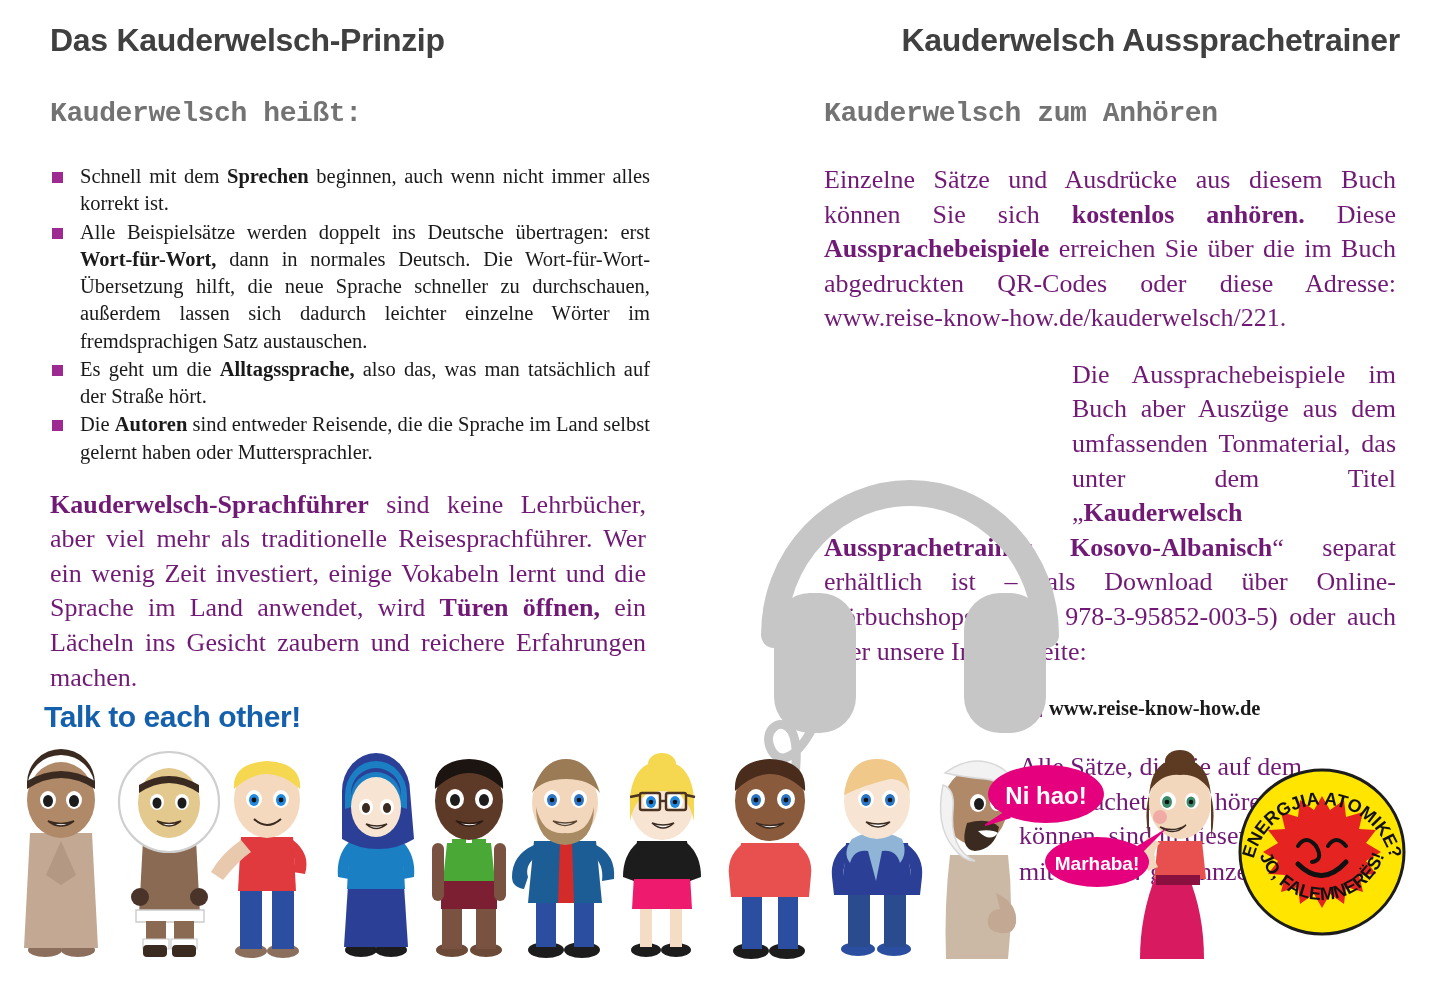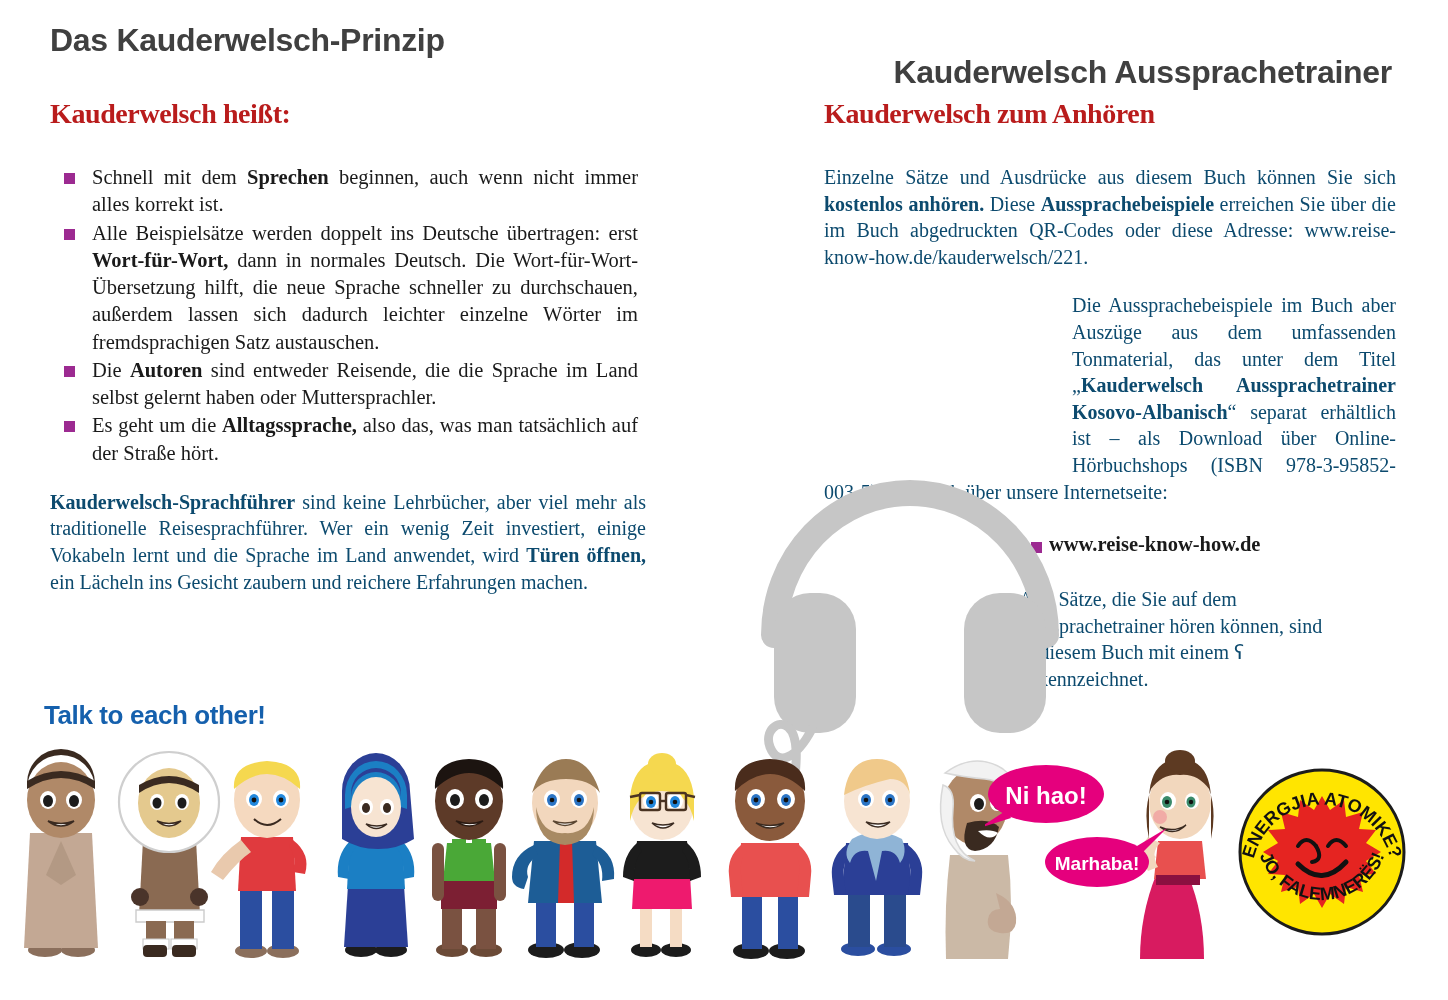--- a/index.html
+++ b/index.html
@@ -16,64 +16,64 @@
   .runhead {
     position:absolute; top:22px;
     font-family:"Liberation Sans", sans-serif;
     font-weight:bold;
     font-size:32px;
     color:#404040;
     letter-spacing:-0.3px;
     white-space:nowrap;
   }
   .runhead.left  { left:50px; }
-  .runhead.right { right:56px;margin-top:32px; }
+  .runhead.right { right:48px; }
 
   
   .col {
     position:absolute;
     top:98px;
   }
   .col-left  { left:50px;  width:600px; }
   .col-right { left:824px; width:576px; }
 
   h2.sect {
-    font-family:Liberation Serif, serif;
+    font-family:Liberation Mono, monospace;
     font-weight:bold;
     font-size:28px;
-    color:#b91c1c;
+    color:#737373;
     margin:0 0 34px 0;
     letter-spacing:-0.4px;
     white-space:nowrap;
   }
 
-  ul.bullets { list-style:none; margin:12px; padding:0; }
+  ul.bullets { list-style:none; margin:0; padding:0; }
   ul.bullets > li {
     position:relative;
     padding-left:30px;
     font-size:20.5px;
     line-height:1.33;
     text-align:justify;
     margin-bottom:1px;
     color:#1a1a1a;
   }
   ul.bullets > li::before {
     content:"";
     position:absolute;
     left:2px; top:9px;
     width:11px; height:11px;
     background:#9c2a91;
   }
 
   p.body {
-    font-size:20px;
+    font-size:26px;
     line-height:1.33;
     text-align:justify;
     margin:0 4px 0 0;
-    color:#0c4a6e;
+    color:#701a75;
   }
   p.gap { margin-top:22px; }
   b { font-weight:bold; }
 
   
   .wrap-shape {
     float:left;
     width:248px;
     height:168px;
     shape-outside:none;
@@ -93,21 +93,21 @@
     left:12px; top:9px;
     width:11px; height:11px;
     background:#9c2a91;
   }
 
   h2.talk {
     position:absolute;
     left:44px; top:700px;
     font-family:"Liberation Sans", sans-serif;
     font-weight:bold;
-    font-size:26px;
+    font-size:30px;
     color:#1560ad;
     margin:0;
     letter-spacing:-0.4px;
   }
 
   
   .headphone { position:absolute; left:760px; top:375px; }
   .people    { position:absolute; left:0;    top:745px; }
   .badge     { position:absolute; left:1232px; top:762px; }
   .bubbles   { position:absolute; left:985px; top:762px; }
@@ -119,22 +119,22 @@
 <div class="runhead left">Das Kauderwelsch-Prinzip</div>
 <div class="runhead right">Kauderwelsch Aussprachetrainer</div>
 
 <div class="col col-left">
 
   <h2 class="sect">Kauderwelsch heißt:</h2>
 
   <ul class="bullets">
     <li><span>Schnell mit dem </span><b>Sprechen</b><span> beginnen, auch wenn nicht immer alles korrekt ist.</span></li>
     <li><span>Alle Beispielsätze werden doppelt ins Deutsche übertragen: erst </span><b>Wort-für-Wort,</b><span> dann in normales Deutsch. Die Wort-für-Wort-Übersetzung hilft, die neue Sprache schneller zu durchschauen, außerdem lassen sich dadurch leichter einzelne Wörter im fremdsprachigen Satz austauschen.</span></li>
+    <li><span>Es geht um die </span><b>Alltagssprache,</b><span> also das, was man tatsächlich auf der Straße hört.</span></li>
     <li><span>Die </span><b>Autoren</b><span> sind entweder Reisende, die die Sprache im Land selbst gelernt haben oder Muttersprachler.</span></li>
-    <li><span>Es geht um die </span><b>Alltagssprache,</b><span> also das, was man tatsächlich auf der Straße hört.</span></li>
   </ul>
 
   <p class="body gap"><b>Kauderwelsch-Sprachführer</b><span> sind keine Lehrbücher, aber viel mehr als traditionelle Reisesprachführer. Wer ein wenig Zeit investiert, einige Vokabeln lernt und die Sprache im Land anwendet, wird </span><b>Türen öffnen,</b><span> ein Lächeln ins Gesicht zaubern und reichere Erfahrungen machen.</span></p>
 </div>
 
 <div class="col col-right">
 
   <h2 class="sect">Kauderwelsch zum Anhören</h2>
 
   <p class="body"><span>Einzelne Sätze und Ausdrücke aus diesem Buch können Sie sich </span><b>kostenlos anhören.</b><span> Diese </span><b>Aussprachebeispiele</b><span> erreichen Sie über die im Buch abgedruckten QR-Codes oder diese Adresse: www.reise-know-how.de/kauderwelsch/221.</span></p>

